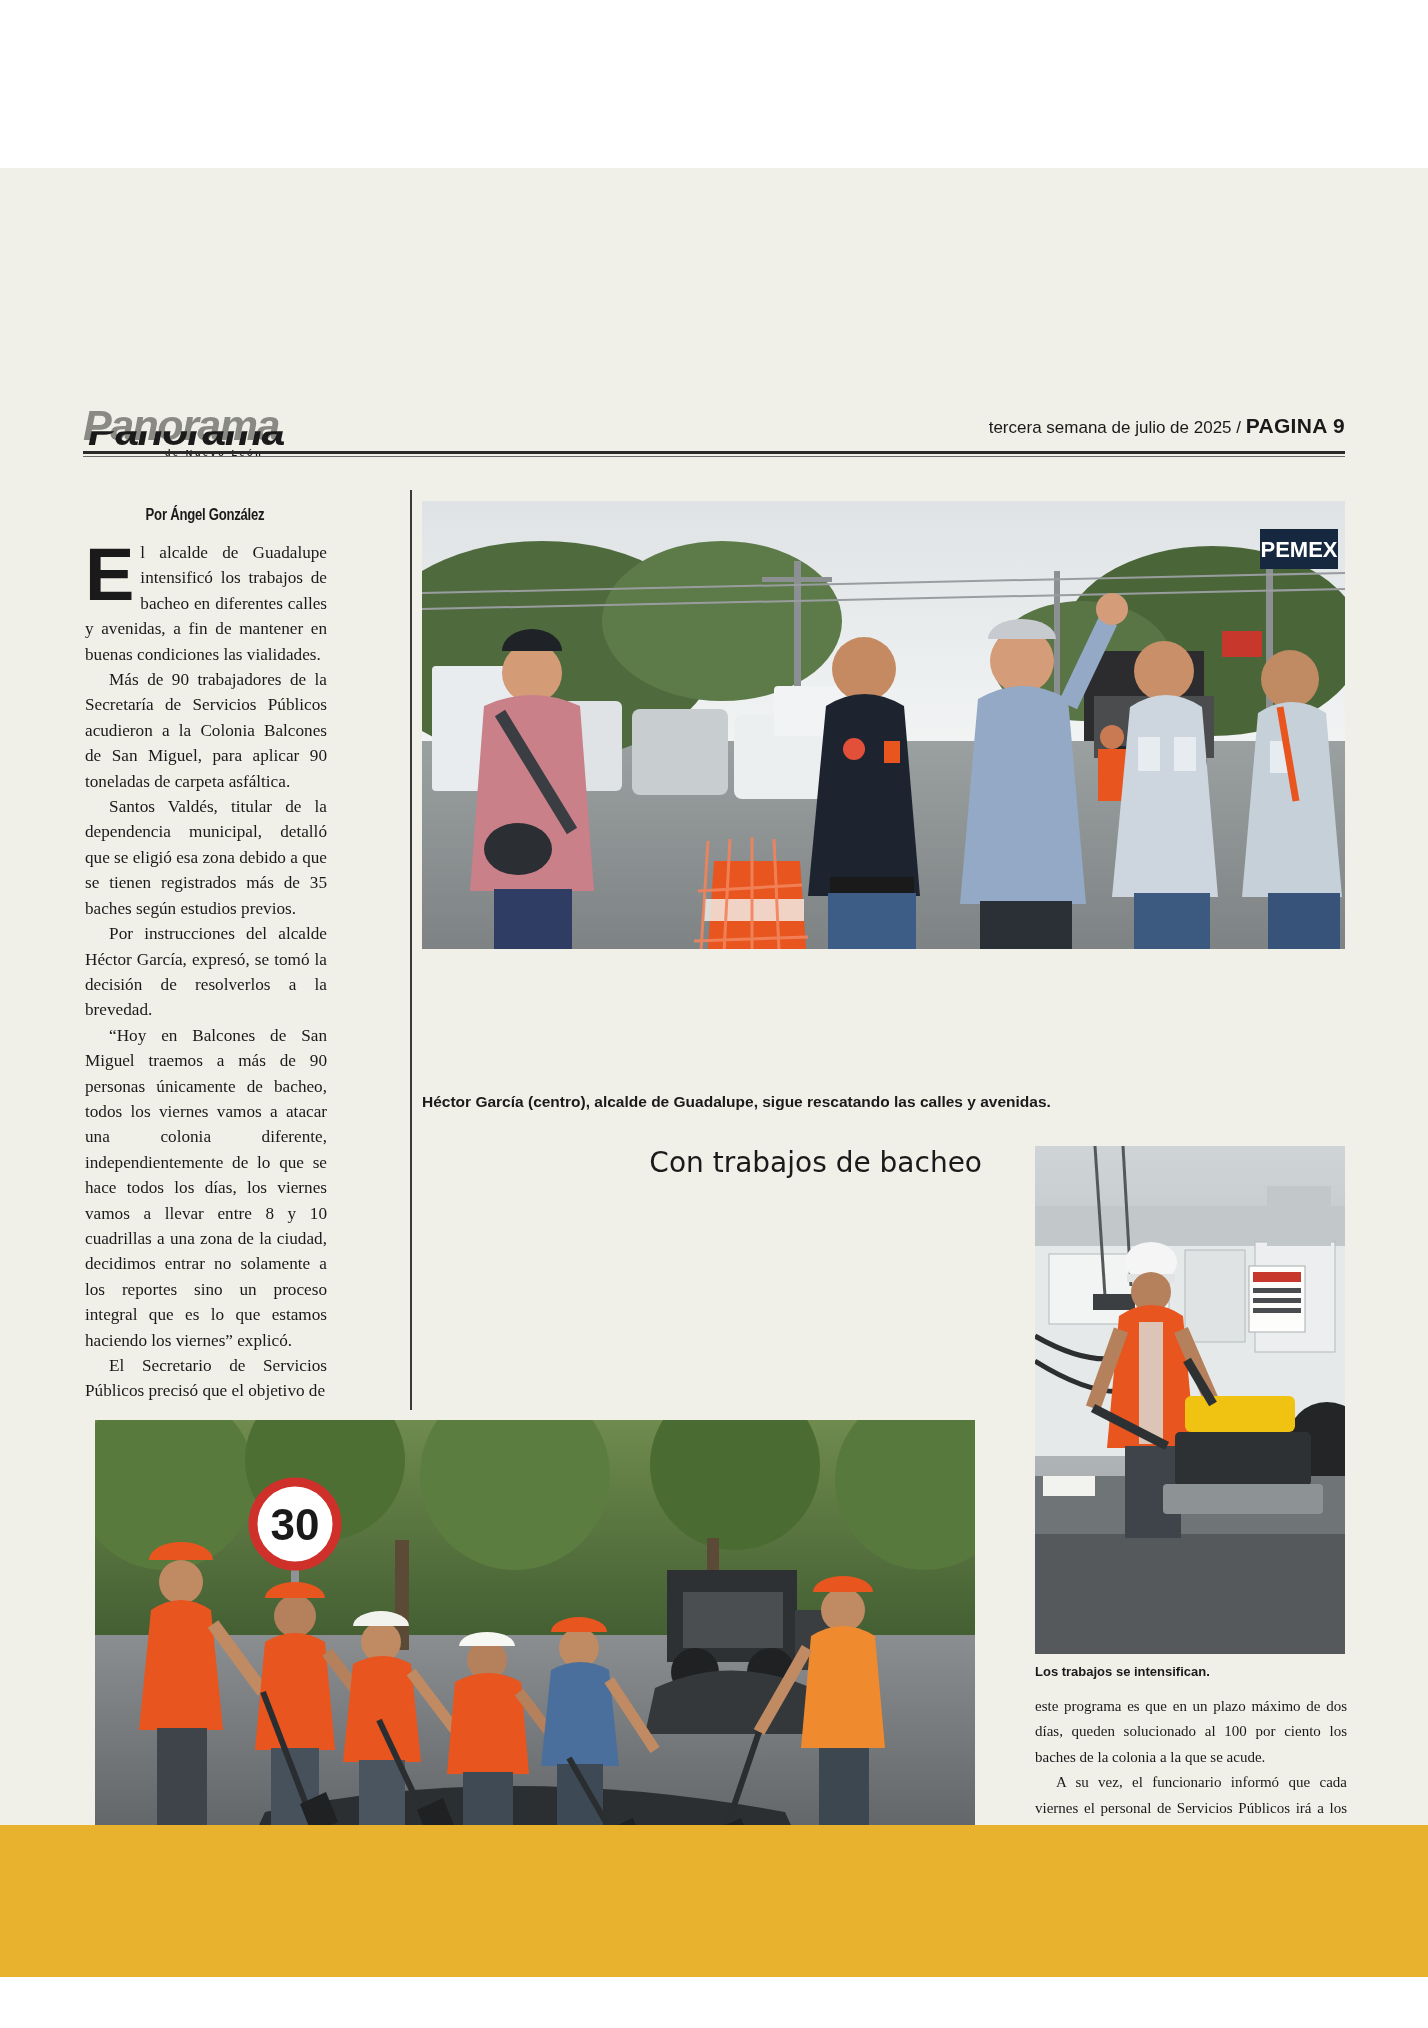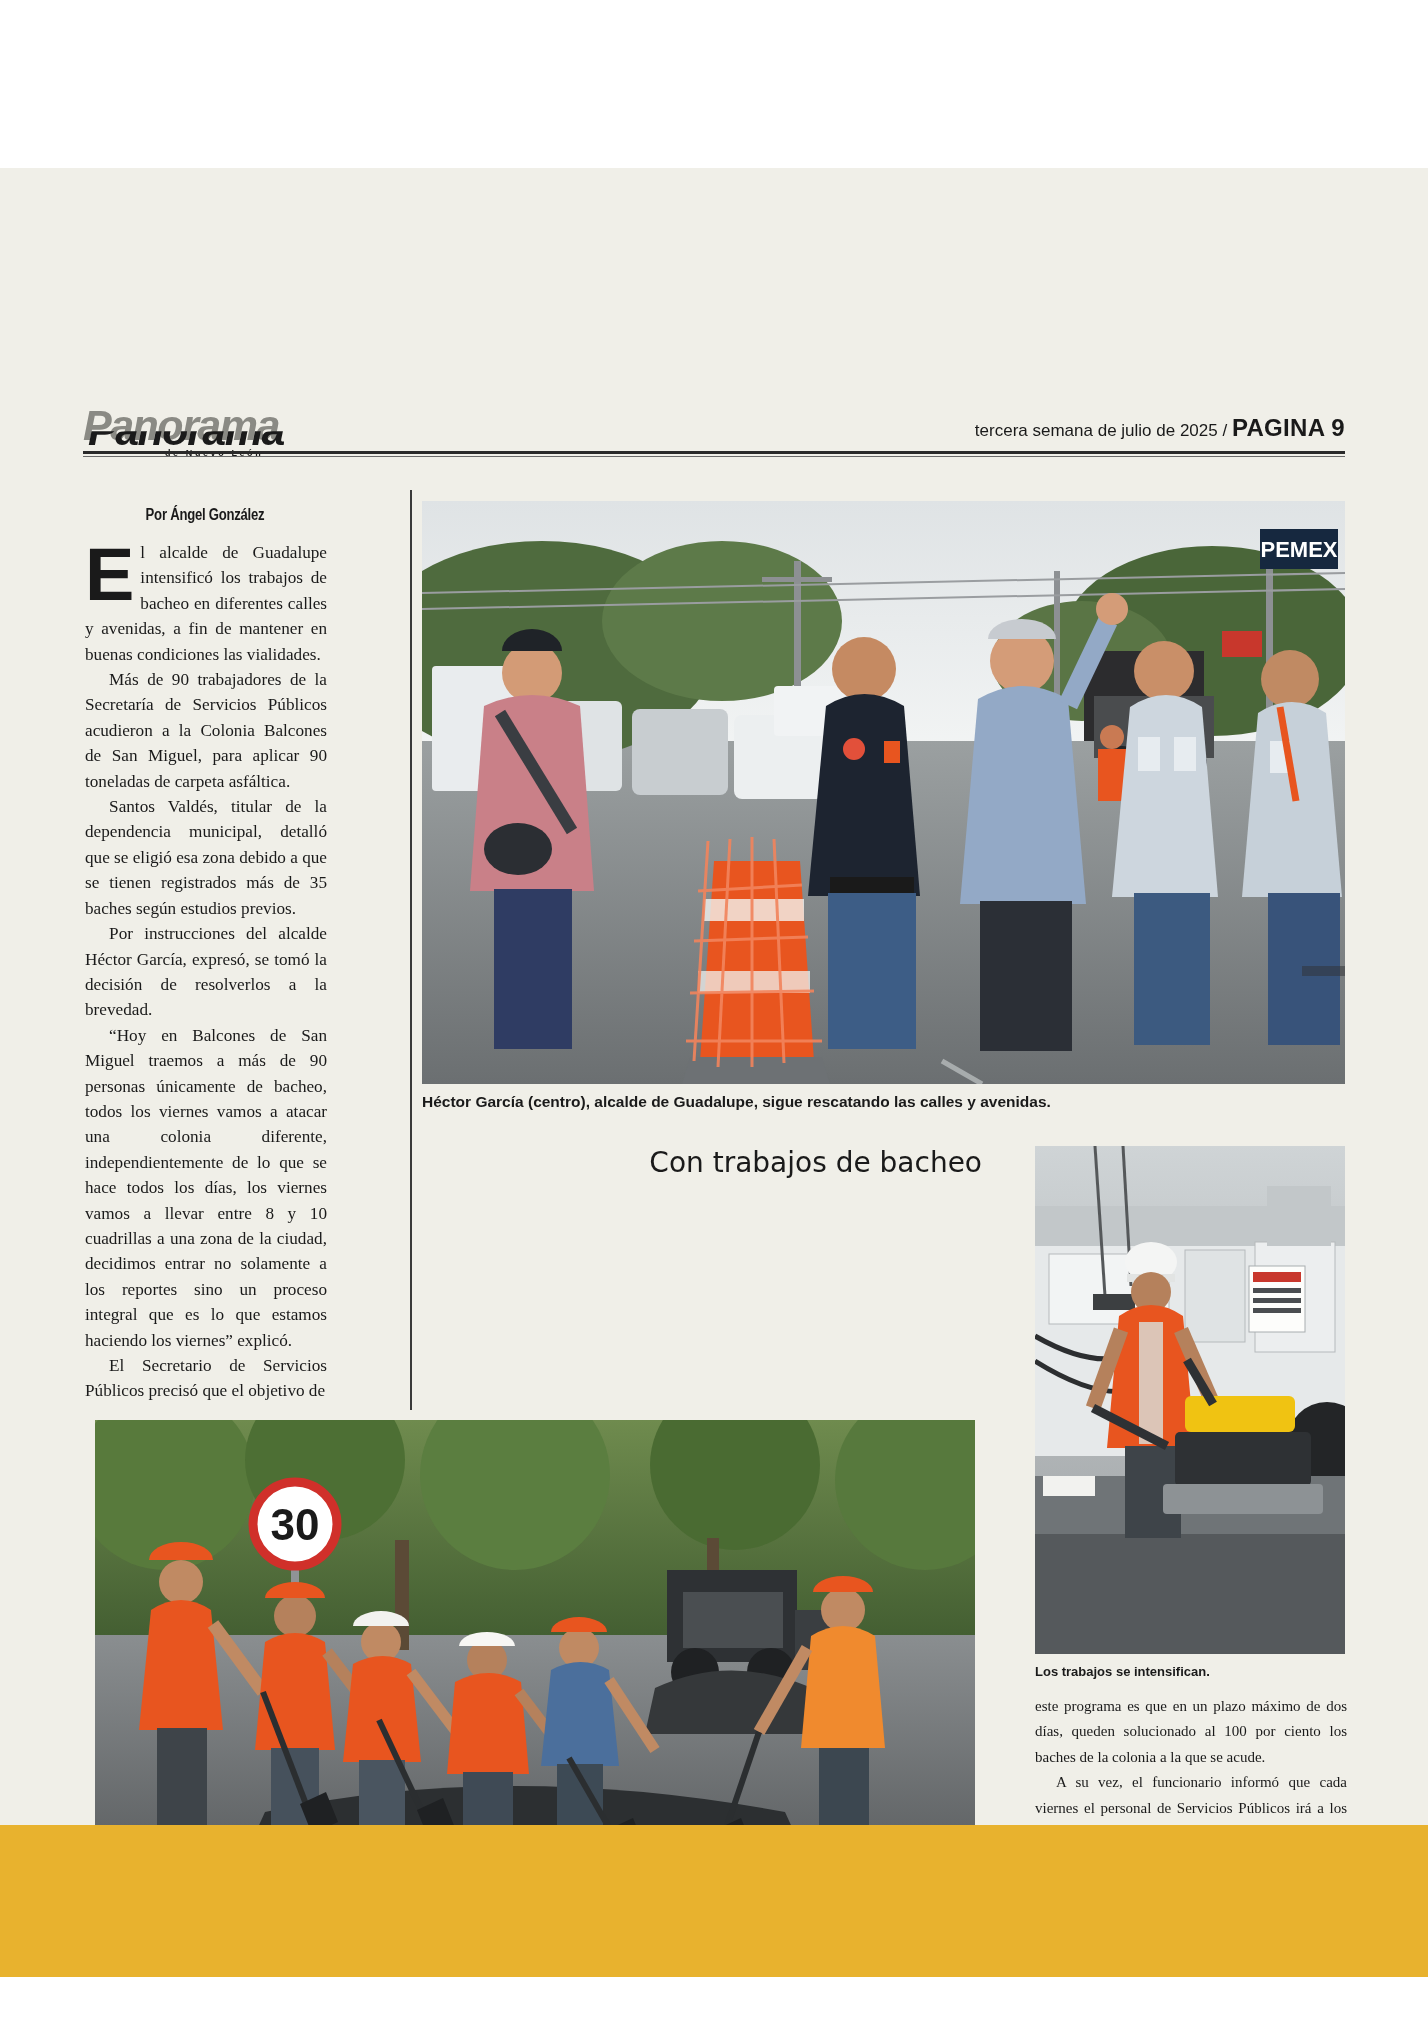--- a/index.html
+++ b/index.html
@@ -51,21 +51,21 @@
     letter-spacing:2.6px; color:#1a1a1a;
     white-space:nowrap;
   }
   .header-right {
     position:absolute; right:83px; top:246px;
     font-family:"Liberation Sans", sans-serif;
     font-size:17px; color:#1a1a1a;
     white-space:nowrap;
   }
   .header-right .pagina {
-    font-weight:bold; font-size:24px; letter-spacing:0.3px;text-align:right;
+    font-weight:bold; font-size:21px; letter-spacing:0.3px;text-align:right;
   }
   .rule-thick {
     position:absolute; left:83px; top:283px;
     width:1262px; height:3px; background:#2a2a2a;
   }
   .rule-thin {
     position:absolute; left:83px; top:288px;
     width:1262px; height:1px; background:#6a6a6a;
   }
 
@@ -98,21 +98,21 @@
     font-family:"Liberation Sans", sans-serif;
     font-weight:bold;
     font-size:74px; line-height:62px;
     margin:4px 6px 0 0;
     color:#1a1a1a;
   }
 
   
   .photo-top {
     position:absolute; left:422px; top:333px;
-    width:923px; height:583px;
+    width:923px; height:448px;
     overflow:hidden; background:#d946ef;
   }
   .cap-top {
     position:absolute; left:422px; top:925px;
     width:923px; 
     font-family:"Liberation Sans", sans-serif;
     font-weight:bold; font-size:15.5px;
     color:#1a1a1a;
   }
 

